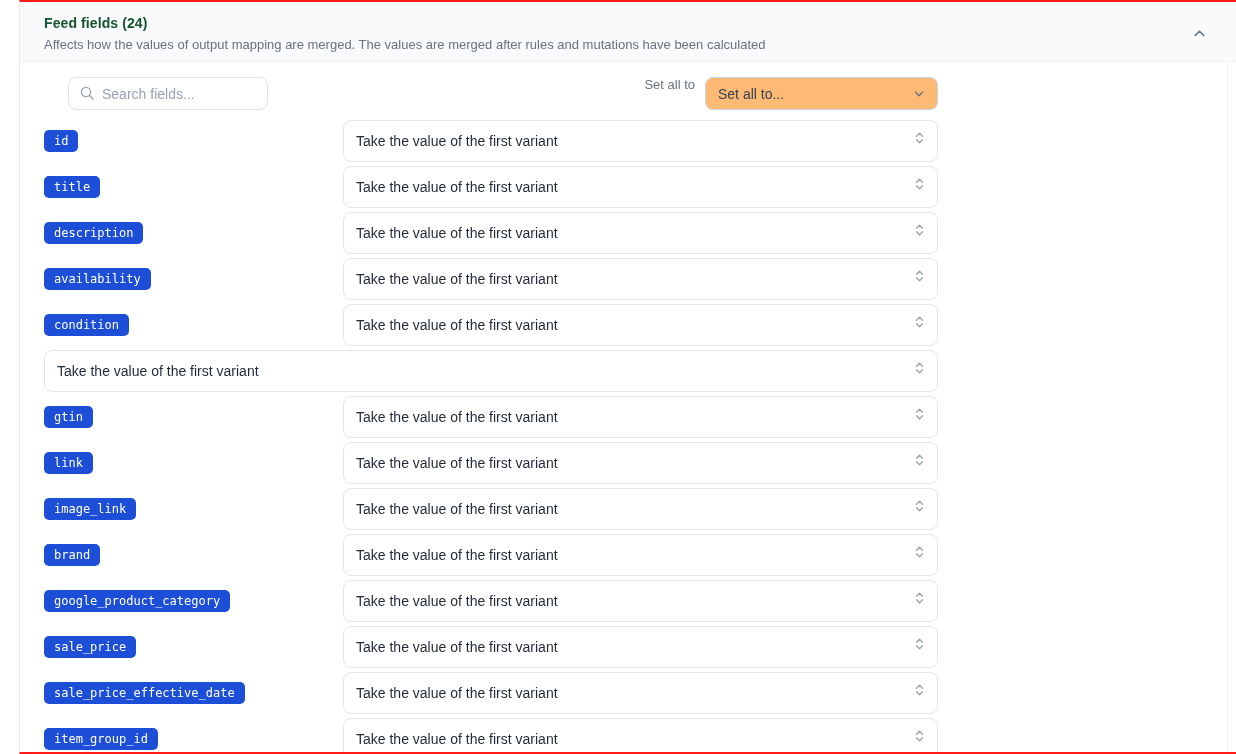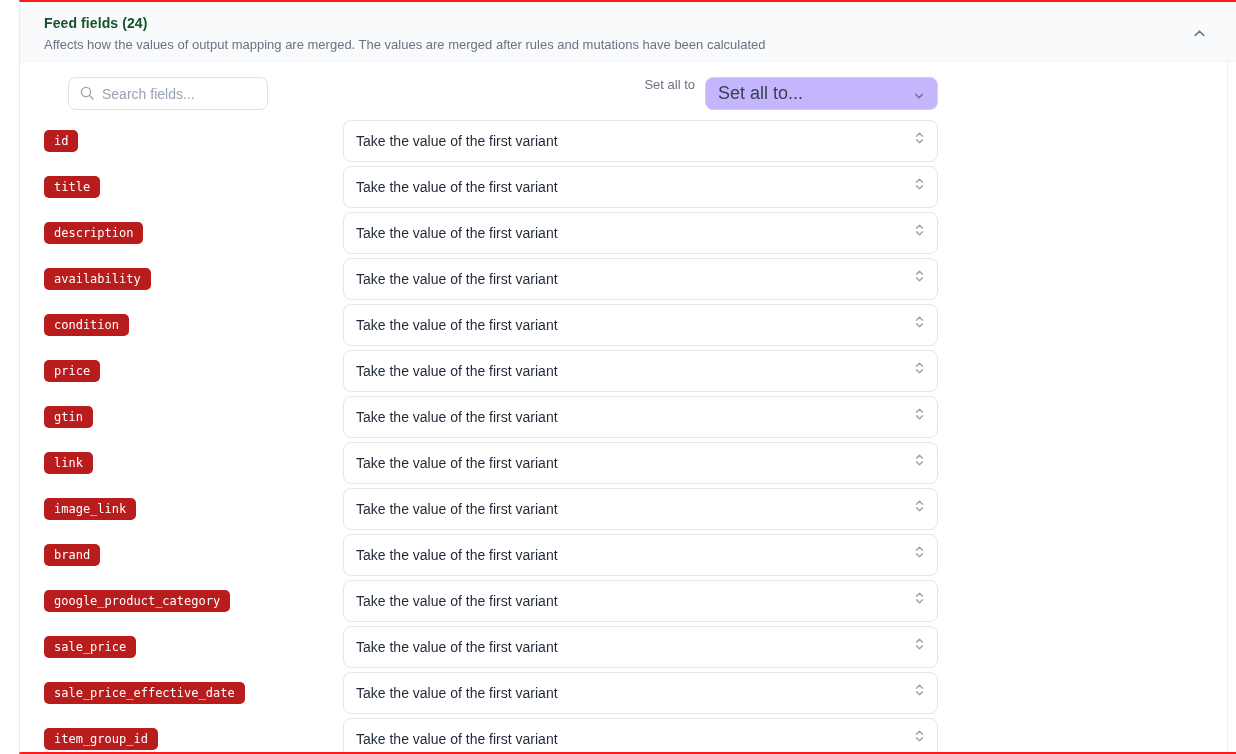--- a/index.html
+++ b/index.html
@@ -27,28 +27,28 @@
   .search-wrap { position:relative; width:200px; height:33px; }
   .search-wrap input { width:100%; height:100%; border:1px solid #dde2e9; border-radius:8px;
                        padding:0 10px 0 33px; font-size:14px; color:#374151; outline:none;
                        font-family:"Liberation Sans", sans-serif; background:#fff; }
   .search-wrap input::placeholder { color:#98a2b3; }
   .search-icon { position:absolute; left:11px; top:8px; }
 
   .setall-group { display:flex; }
   .setall-label { font-size:13px; color:#6b7280; margin-right:10px; }
   .setall-select { position:relative; width:233px; height:33px; border:1px solid #cbd3dd;
-                   border-radius:8px; background:#c4b5fd; display:flex; align-items:center;
-                   padding:0 34px 0 12px; font-size:18px; color:#374151; cursor:pointer; }
+                   border-radius:8px; background:#fdba74; display:flex; align-items:center;
+                   padding:0 34px 0 12px; font-size:14px; color:#374151; cursor:pointer; }
   .setall-select .chev { position:absolute; right:11px; top:9px; }
 
   .rows { margin-top:14px; width:894px; }
   .field-row { display:flex; align-items:center; height:34px; margin-bottom:12px; }
   .badge-cell { width:299px; flex:none; }
-  .badge { display:inline-block; background:#b91c1c; color:#ffffff;
+  .badge { display:inline-block; background:#1d4ed8; color:#ffffff;
            font-family:"DejaVu Sans Mono", monospace; font-size:12px; line-height:22px;
            padding:0 10px; border-radius:5px; }
   .row-select { position:relative; flex:1; height:42px; border:1px solid #e2e6ec;
                 border-radius:8px; background:#fff; display:flex; align-items:center;
                 padding:0 34px 0 12px; font-size:14px; color:#1f2937; cursor:pointer; }
   .row-select .updown { position:absolute; right:11px; top:9px; }
 </style>
 </head>
 <body>
 
@@ -162,23 +162,20 @@
       <span class="updown">
         <svg width="13" height="16" viewBox="0 0 12 16">
                 <path d="M3 6.2L6 3.2l3 3" stroke="#9ca3af" stroke-width="1.4" fill="none" stroke-linecap="round" stroke-linejoin="round"></path>
                 <path d="M3 9.8l3 3 3-3" stroke="#9ca3af" stroke-width="1.4" fill="none" stroke-linecap="round" stroke-linejoin="round"></path>
               </svg>
       </span>
     </div>
   </div>
 
   <div class="field-row">
-    <div class="badge-cell">
-      <span class="badge">price</span>
-    </div>
     <div class="row-select">
       <span>Take the value of the first variant</span>
       <span class="updown">
         <svg width="13" height="16" viewBox="0 0 12 16">
                 <path d="M3 6.2L6 3.2l3 3" stroke="#9ca3af" stroke-width="1.4" fill="none" stroke-linecap="round" stroke-linejoin="round"></path>
                 <path d="M3 9.8l3 3 3-3" stroke="#9ca3af" stroke-width="1.4" fill="none" stroke-linecap="round" stroke-linejoin="round"></path>
               </svg>
       </span>
     </div>
   </div>

